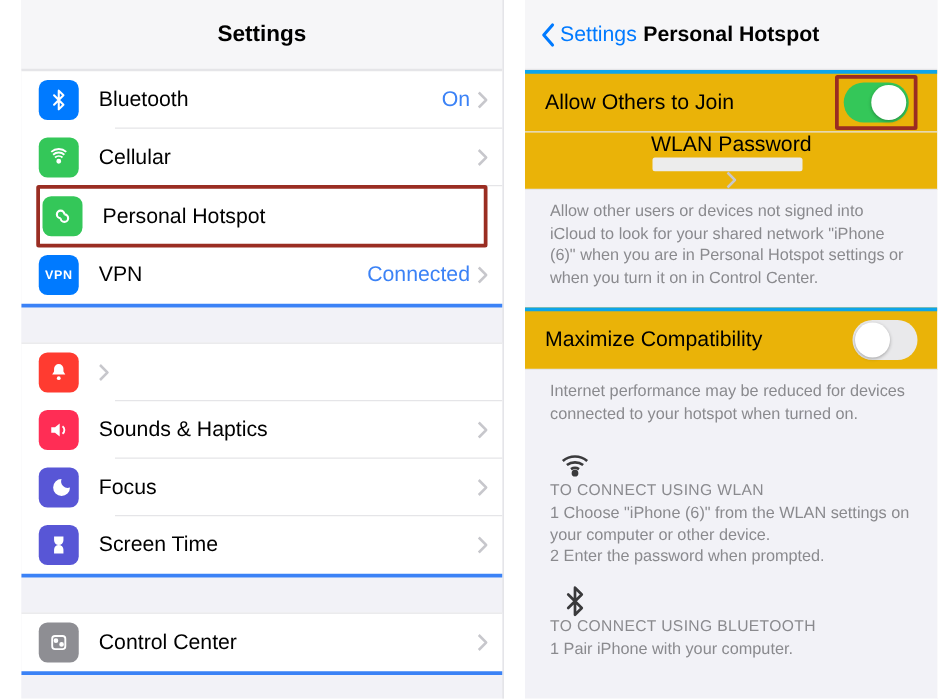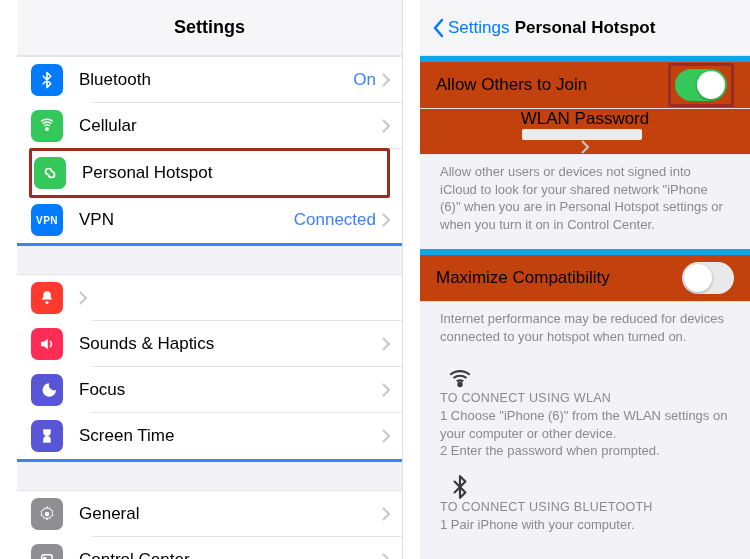--- a/index.html
+++ b/index.html
@@ -42,21 +42,21 @@
 
   
   .r-header { height: 56px; display: flex; align-items: center; background: #f6f6f8; border-bottom: 1px solid #e5e5e8; position: relative; padding: 0 12px; }
   .back { display:flex; align-items:center; color:#007aff; font-size:17px; }
   .back svg { width:12px; height:20px; margin-right:4px; }
   .r-title { position:absolute; left:0; right:0; text-align:center; font-size:17px; font-weight:600; pointer-events:none; }
 
   .desc { color:#8a8a8e; font-size:13px; line-height:1.35; padding: 10px 20px 6px 20px; }
   .desc.small { padding-top:8px; }
 
-  .r-group { background:#c2410c; border-top:6px solid #0ea5e9; border-bottom:1px solid #e5e5e8; }
+  .r-group { background:#eab308; border-top:3px solid #0ea5e9; border-bottom:1px solid #e5e5e8; }
   .r-row { display:flex; align-items:center; height:46px; padding: 0 16px; position: relative;}
   .r-row + .r-row { border-top:1px solid #e5e5e8;flex-direction:column; }
   .r-row .r-label { flex:1; font-size:17px; }
   .toggle { width:52px; height:32px; border-radius:16px; position:relative; }
   .toggle .knob { width:28px; height:28px; background:#fff; border-radius:50%; position:absolute; top:2px; box-shadow:0 1px 3px rgba(0,0,0,.3); }
   .toggle.on  { background:#34c759; }
   .toggle.on .knob { right:2px; }
   .toggle.off { background:#e9e9eb; }
   .toggle.off .knob { left:2px; }
 
@@ -186,34 +186,20 @@
             <svg viewBox="0 0 8 14">
               <path d="M1 1l6 6-6 6" fill="none" stroke="#c7c7cc" stroke-width="2"></path>
             </svg>
           </div>
       </div>
     </div>
 
     <div class="group spaced">
       <div class="row">
         <div class="icon ic-gray">
-          <svg viewBox="0 0 24 24" fill="#fff">
-              <circle cx="12" cy="12" r="3"></circle>
-              <path d="M12 2l1 3 3-1 1 3 3 1-1 3 1 3-3 1-1 3-3-1-1 3-1-3-3 1-1-3-3-1 1-3-1-3 3-1 1-3 3 1z" fill="none" stroke="#fff" stroke-width="1.2"></path>
-            </svg>
-        </div>
-        <div class="label">General</div>
-        <div class="chev">
-            <svg viewBox="0 0 8 14">
-              <path d="M1 1l6 6-6 6" fill="none" stroke="#c7c7cc" stroke-width="2"></path>
-            </svg>
-          </div>
-      </div>
-      <div class="row">
-        <div class="icon ic-gray">
           <svg viewBox="0 0 24 24" fill="none" stroke="#fff" stroke-width="2">
               <rect x="5" y="5" width="14" height="14" rx="3"></rect>
               <circle cx="9" cy="10" r="1.5" fill="#fff"></circle>
               <circle cx="15" cy="14" r="1.5" fill="#fff"></circle>
             </svg>
         </div>
         <div class="label">Control Center</div>
         <div class="chev">
             <svg viewBox="0 0 8 14">
               <path d="M1 1l6 6-6 6" fill="none" stroke="#c7c7cc" stroke-width="2"></path>

